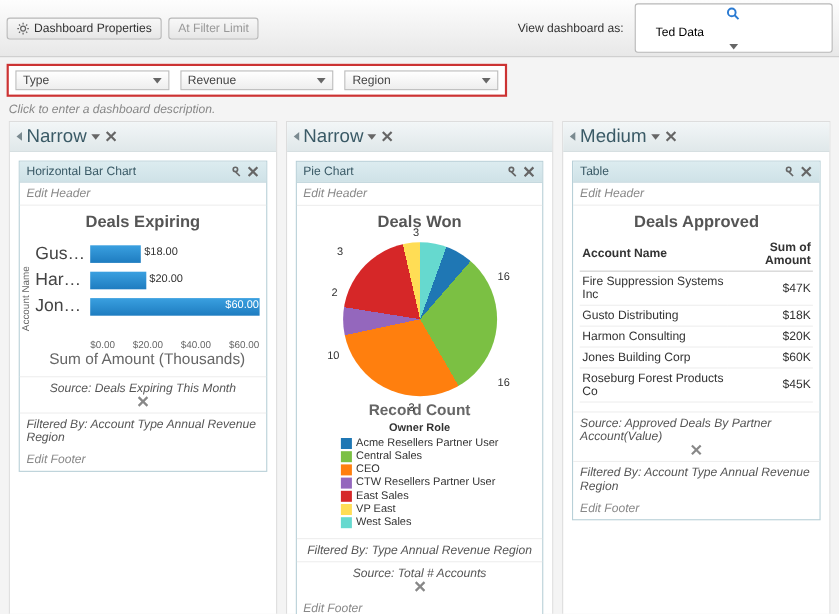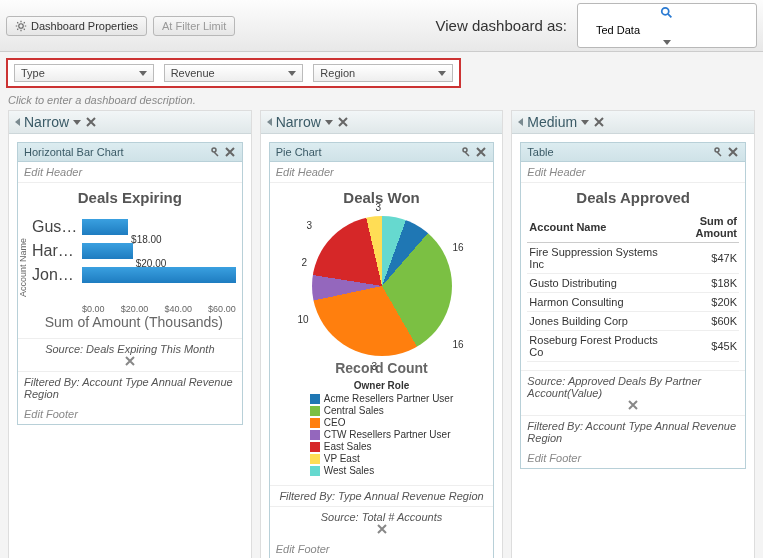--- a/index.html
+++ b/index.html
@@ -1,48 +1,48 @@
 <!DOCTYPE html>
 <html><head>
 <meta charset="utf-8">
 <style>
 * { box-sizing: border-box; margin: 0; padding: 0; font-family: Arial, Helvetica, sans-serif; }
 body { background: #f4f4f4; width: 763px; height: 558px; overflow: hidden; font-size: 11px; color: #333; }
 
 .topbar { display: flex; align-items: center; padding: 3px 6px; background: linear-gradient(#fdfdfd,#e8e8e8); border-bottom: 1px solid #ccc; gap: 6px; }
 .tb-btn { display: inline-flex; align-items: center; gap: 4px; padding: 3px 8px; background: linear-gradient(#f8f8f8,#e6e6e6); border: 1px solid #b8b8b8; border-radius: 3px; font-size: 11px; color: #333; }
 .spacer { flex: 1; }
-.view-label { font-size: 15px; color: #333; margin-right: 4px; }
+.view-label { font-size: 11px; color: #333; margin-right: 4px; }
 .user-select { display: flex; align-items: center; gap: 4px; background: #fff; border: 1px solid #b8b8b8; border-radius: 3px; padding: 2px 4px; width: 180px; flex-direction: column; }
 .user-select input { border: none; outline: none; flex: 1; font-size: 11px; }
 .magnify { width: 14px; height: 14px; }
 
 .filterbar { padding: 6px 6px 2px 6px; }
 .filter-row { display: flex; gap: 10px; border: 2px solid #c33; padding: 4px 6px; background: #fff; width: 455px; }
 .filter-dd { display: flex; align-items: center; justify-content: space-between; border: 1px solid #bbb; background: linear-gradient(#fff,#eee); padding: 2px 6px; width: 140px; font-size: 11px; color: #444; }
 .desc { color: #888; font-style: italic; font-size: 11px; padding: 4px 8px; }
 
 .columns { display: flex; gap: 8px; padding: 0 8px; height: calc(100% - 92px); }
 .col { flex: 1; display: flex; flex-direction: column; border: 1px solid #ddd; background: #fff; }
-.col-header { display: flex; align-items: center; gap: 4px; padding: 3px 6px; background: linear-gradient(#f2f6f7,#e0e8ea); border-bottom: 1px solid #cdd7da; color: #3a5a66; font-size: 14px; }
+.col-header { display: flex; align-items: center; gap: 4px; padding: 3px 6px; background: linear-gradient(#f2f6f7,#e0e8ea); border-bottom: 1px solid #cdd7da; color: #3a5a66; font-size: 17px; }
 .col-body { padding: 8px; overflow: auto; flex: 1; }
 .col-body::-webkit-scrollbar { width:0; }
 
 .widget { border: 1px solid #b8d0d8; background: #fff; margin-bottom: 6px; }
 .w-head { display: flex; align-items: center; justify-content: space-between; background: linear-gradient(#dcecf0,#cfe2e7); padding: 3px 6px; border-bottom: 1px solid #b8d0d8; font-size: 11px; color: #3a5a66; }
 .w-tools { display:flex; gap:4px; align-items:center; }
 .edit-ph { padding: 4px 6px; color: #888; font-style: italic; font-size: 11px; border-bottom: 1px solid #eee; }
 .w-title { text-align: center; font-size: 15px; font-weight: bold; color: #555; padding: 6px 0 2px 0; }
 
 .chart-area { padding: 4px 6px 8px 6px; }
 .hbar-row { display: flex; align-items: center; margin: 6px 0; }
 .hbar-label { width: 50px; font-size: 16px; color: #444; text-align: right; padding-right: 4px; white-space: nowrap; overflow:hidden; text-overflow:ellipsis;}
 .hbar-track { flex:1; position: relative; height: 16px; }
 .hbar { position:absolute; left:0; top:0; height:16px; background: linear-gradient(#3aa0e0,#1e7cc0); }
-.hbar-val { position:absolute; top:15px; font-size:10px; color:#333; padding-left:3px; }
+.hbar-val { position:absolute; top:1px; font-size:10px; color:#333; padding-left:3px; }
 .axis-x { display:flex; font-size:9px; color:#666; margin-top:20px; padding-left:50px; justify-content:space-between; }
 .axis-xlabel { text-align:center; font-size:14px; color:#666; }
 .axis-ylabel { font-size:9px; color:#666; writing-mode: vertical-rl; transform: rotate(180deg); float:left; margin-right:2px; }
 
 .src-row { display:flex; align-items:center; justify-content:flex-end; padding:4px 6px; border-top:1px solid #eee; font-style:italic; font-size:11px; color:#555;flex-direction:column; }
 .x-ic { width:12px; height:12px; cursor:pointer; }
 
 .pie-wrap { display:flex; flex-direction:column; align-items:center; }
 .pie { width:140px; height:140px; border-radius:50%; position:relative; margin:4px auto; }
 .pie-label { position:absolute; font-size:10px; color:#333; }

